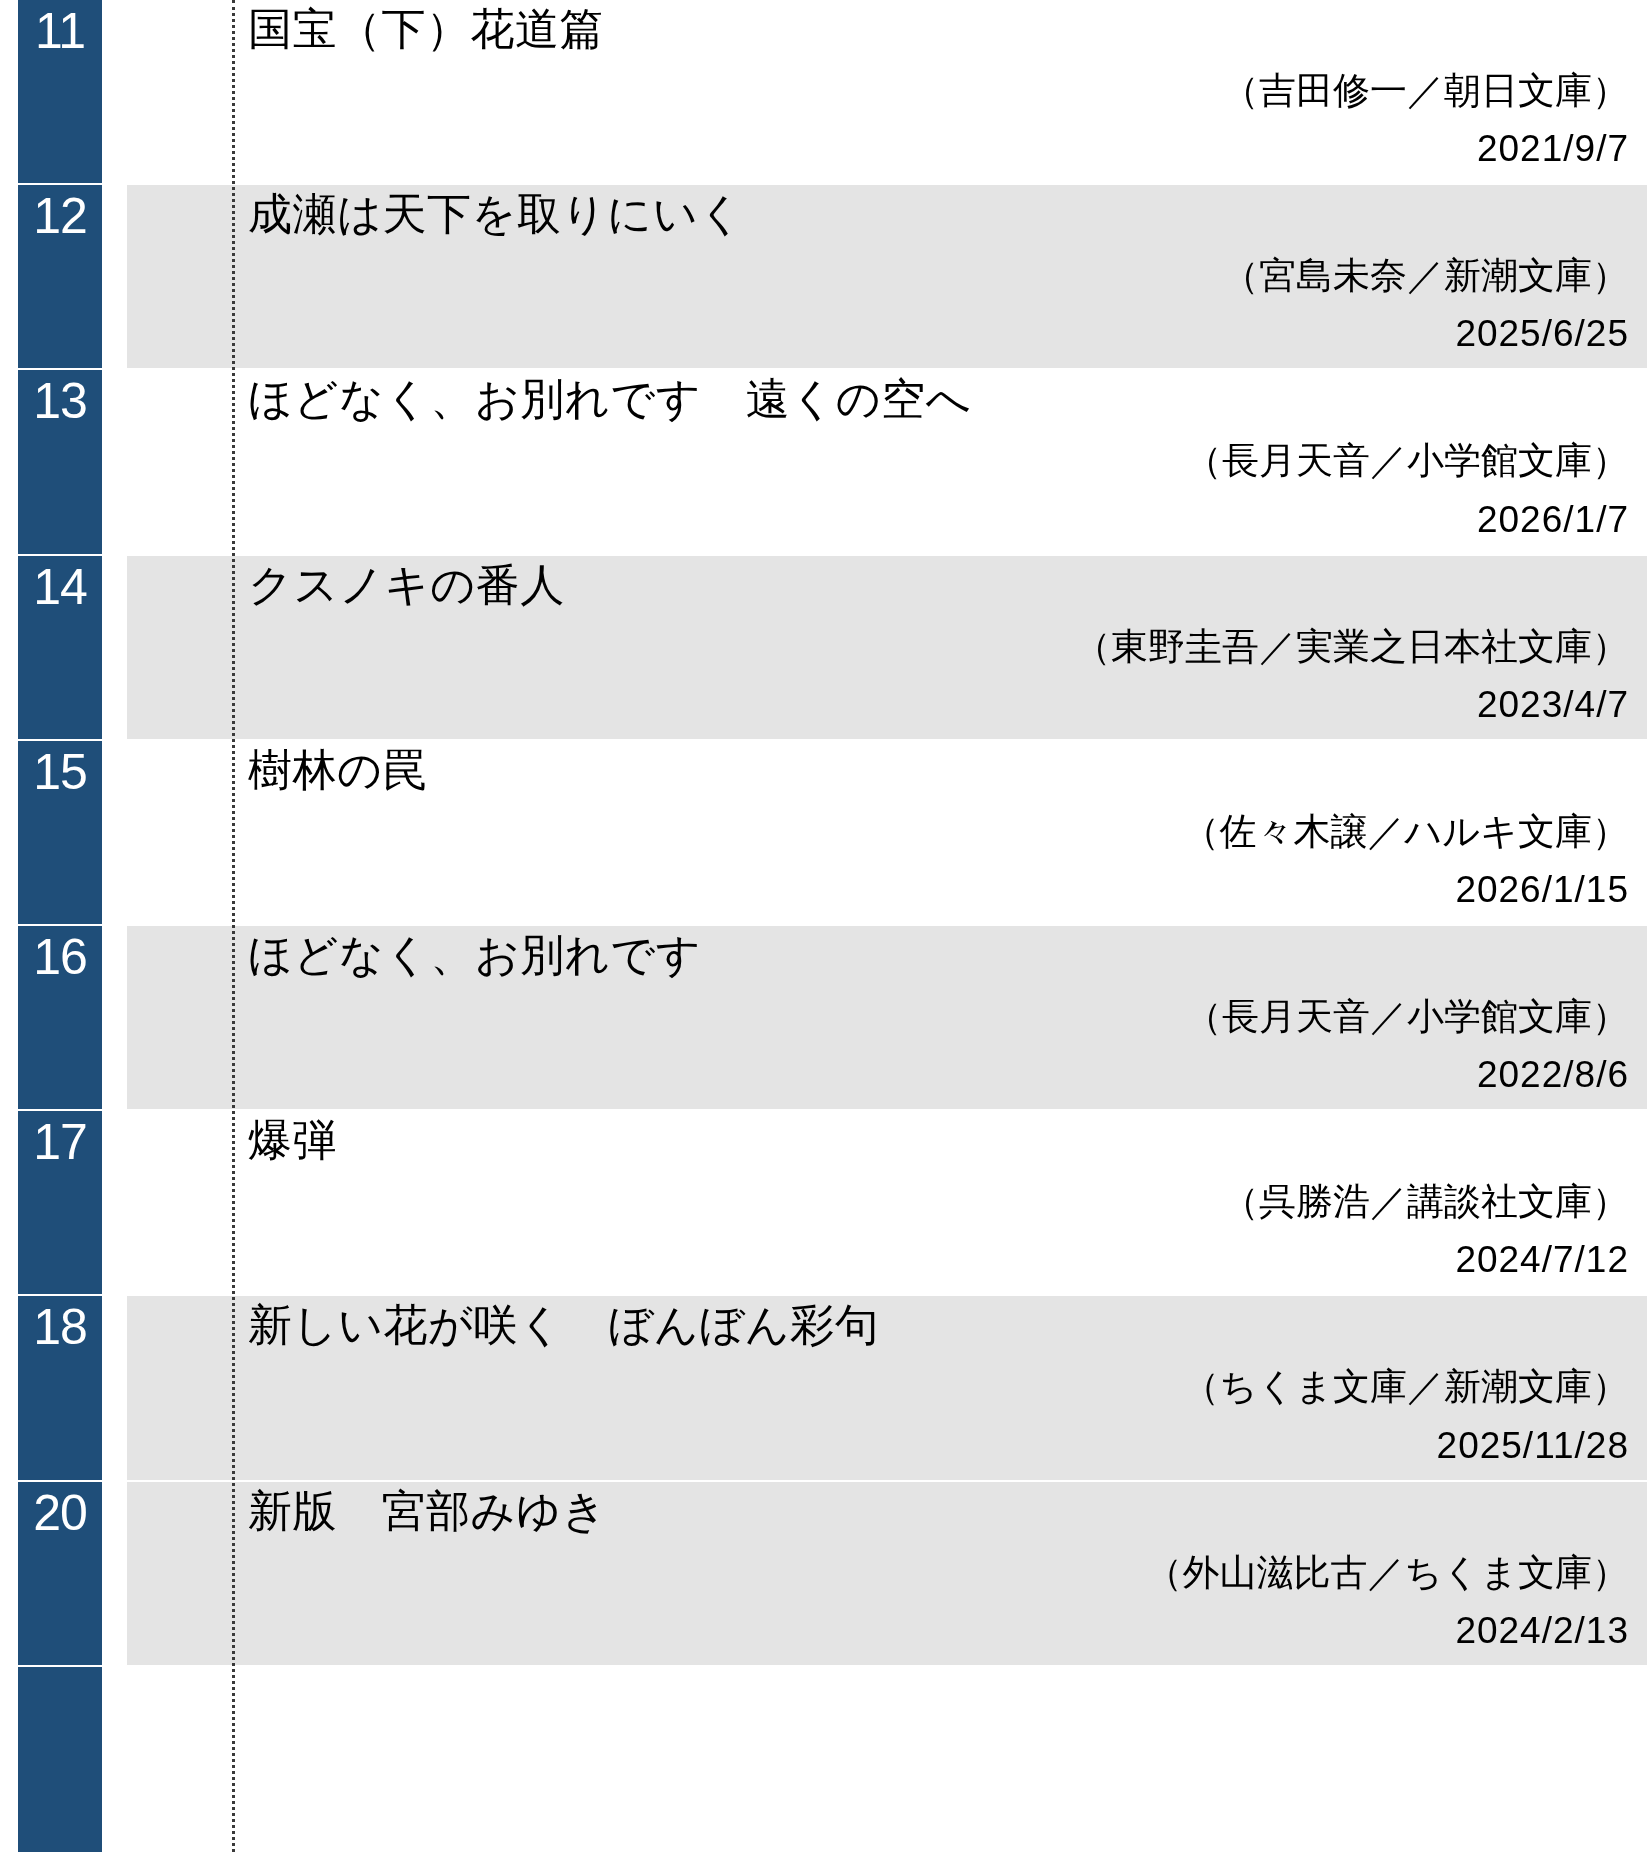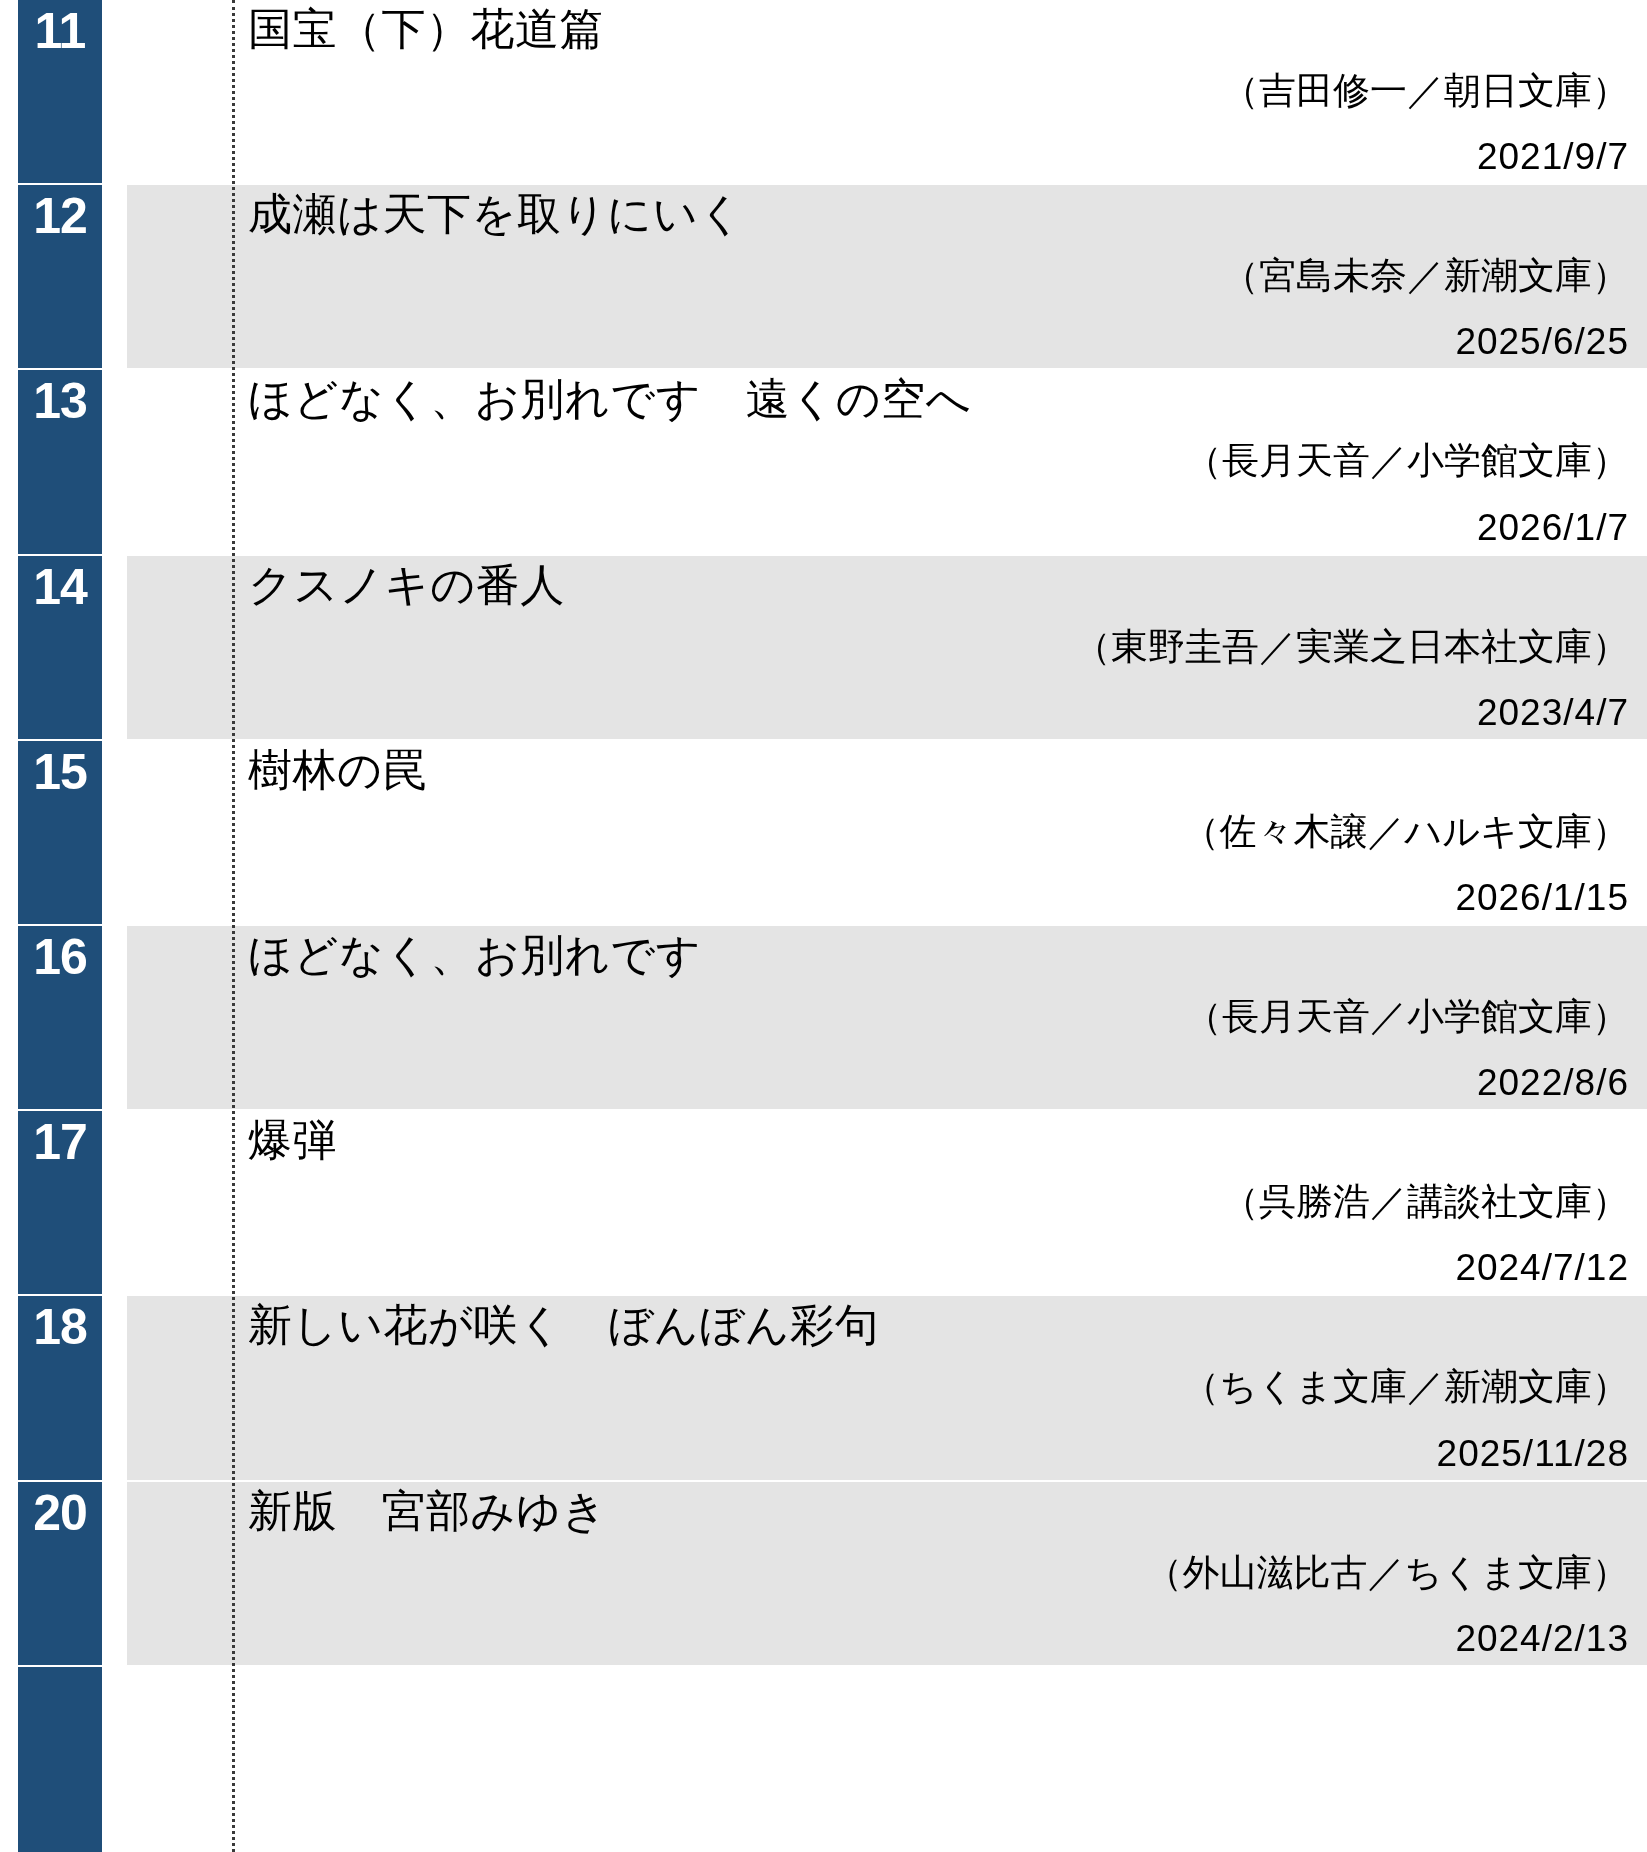--- a/index.html
+++ b/index.html
@@ -65,21 +65,21 @@
     top: 0;
     width: 84px;
     height: 100%;
     display: flex;
     align-items: flex-start;
     justify-content: center;
     padding-top: 6px;
     box-sizing: border-box;
     color: #ffffff;
     font-size: 50px;
-    font-weight: bold;
+    font-weight: normal;
     letter-spacing: -1px;
     line-height: 1;
     z-index: 3;
   }
   .row .content {
     position: absolute;
     left: 248px;
     top: 0;
     right: 18px;
     height: 100%;
@@ -105,21 +105,21 @@
   .author-pub {
     font-size: 37px;
     color: #000000;
     line-height: 1.25;
     white-space: nowrap;
   }
   .date {
     font-size: 37px;
     color: #000000;
     line-height: 1.25;
-    margin-top: 20px;
+    margin-top: 12px;
     white-space: nowrap;
     letter-spacing: 1px;
   }
 </style>
 </head>
 <body>
 
 <div class="ranking-table">
 
   <div class="left-bar"></div>

